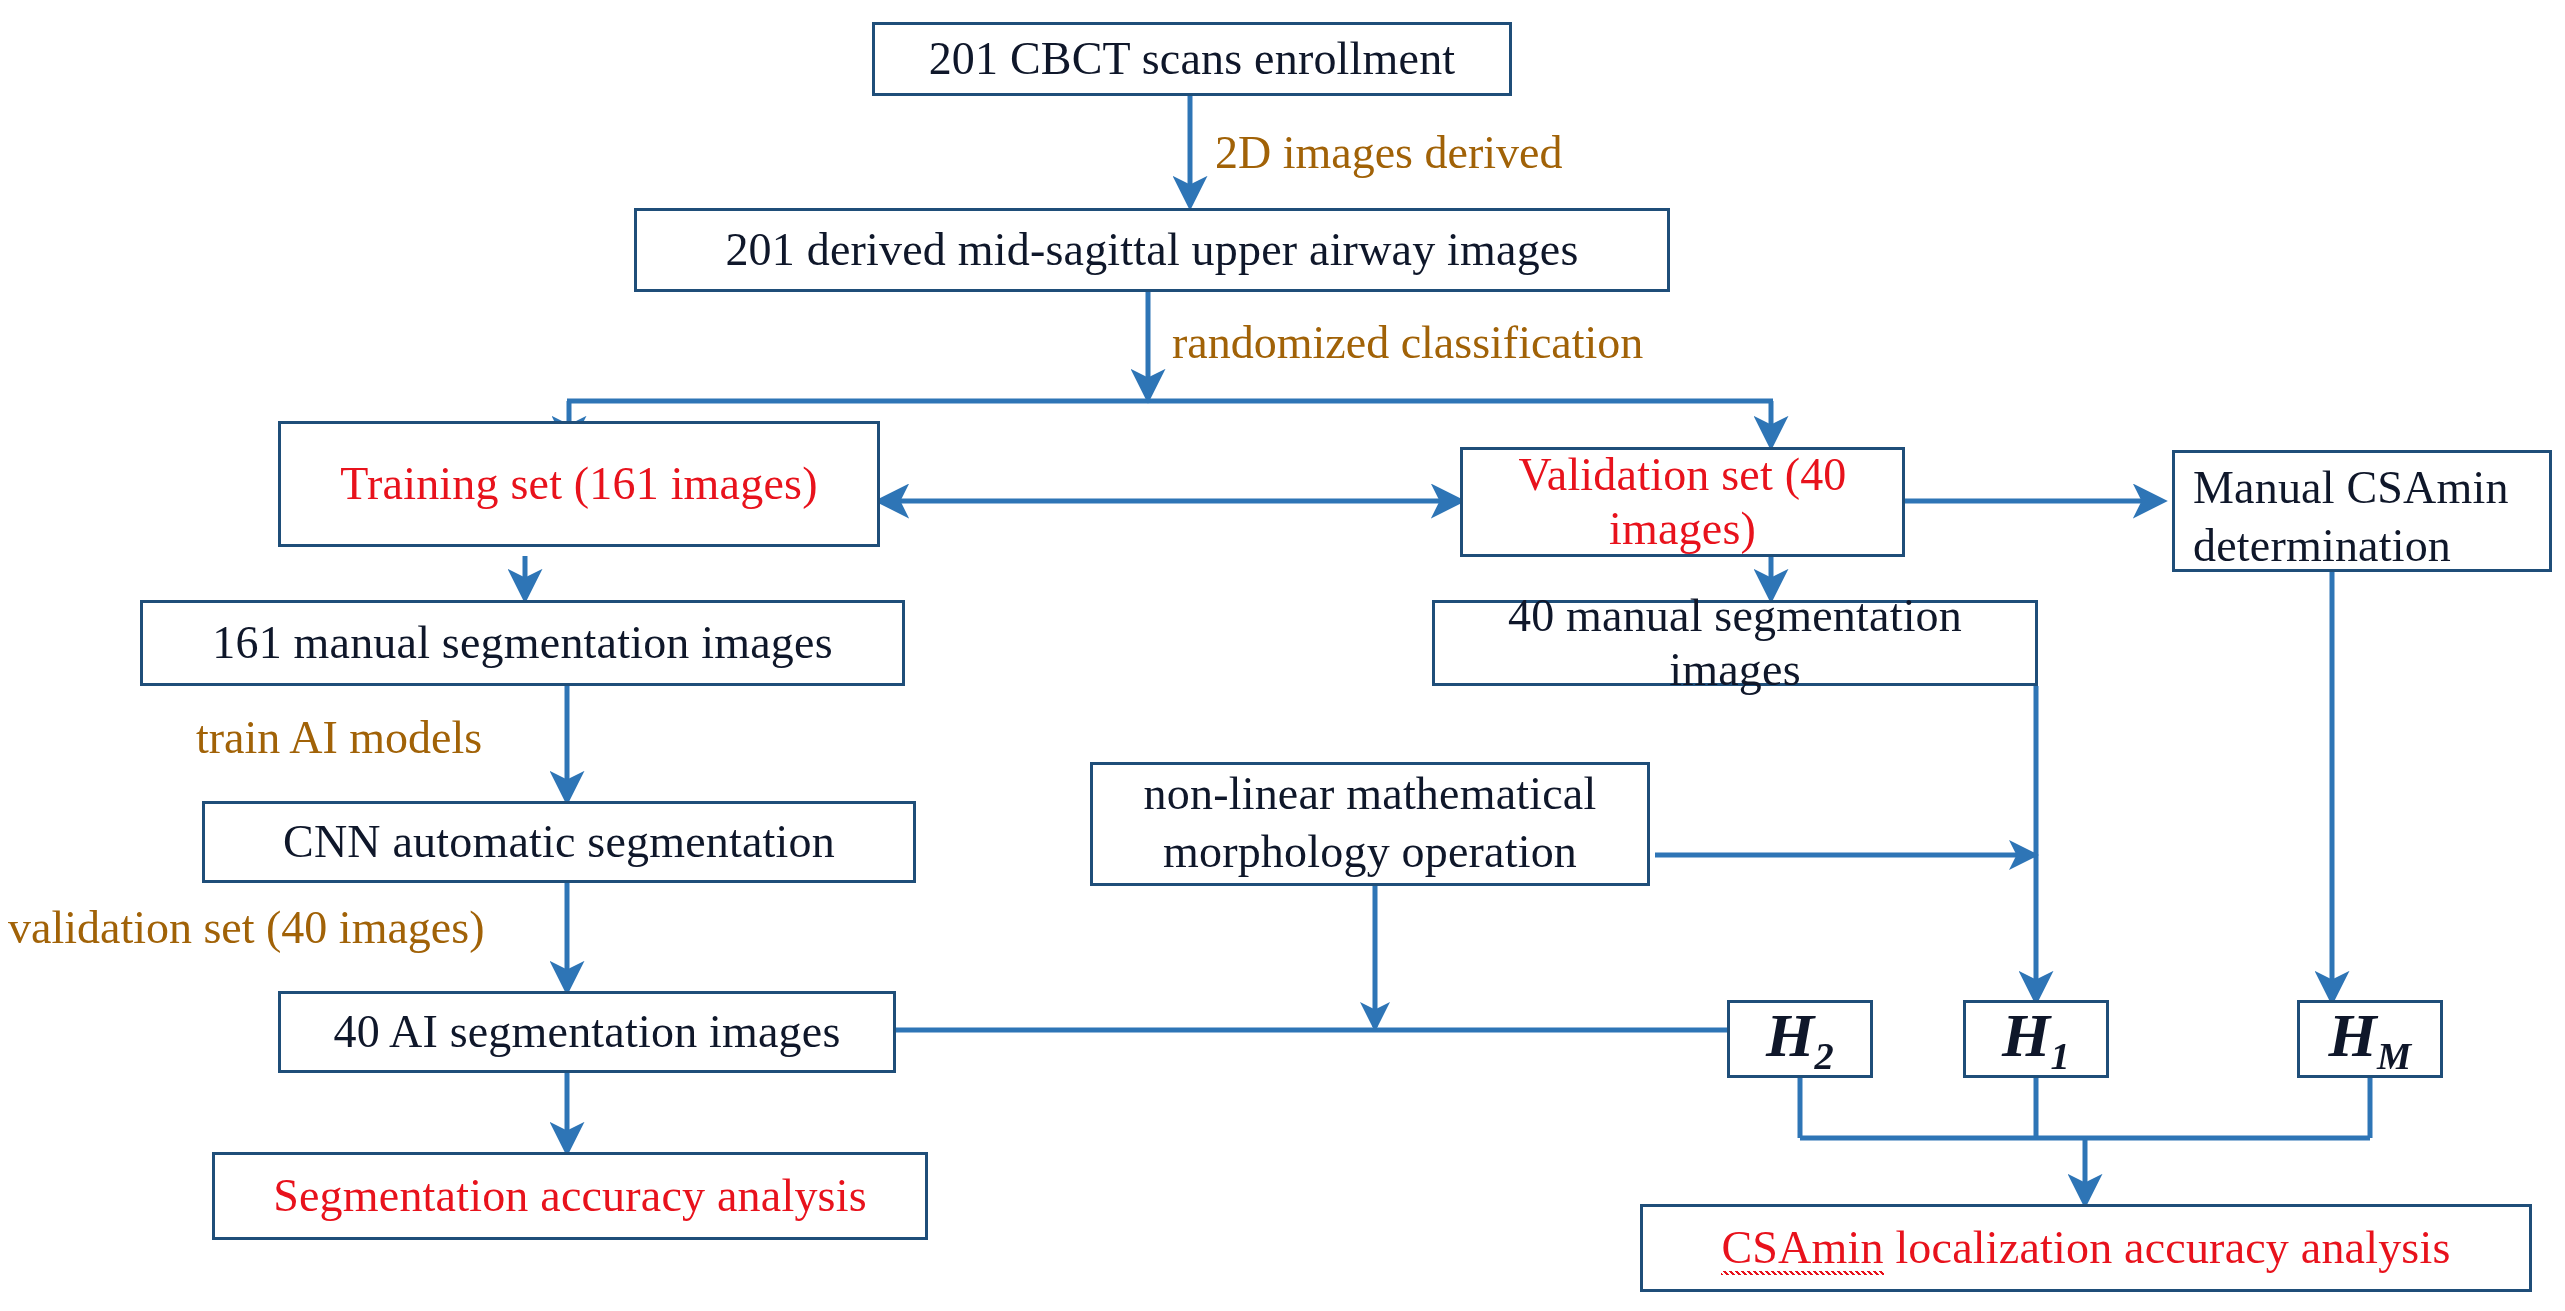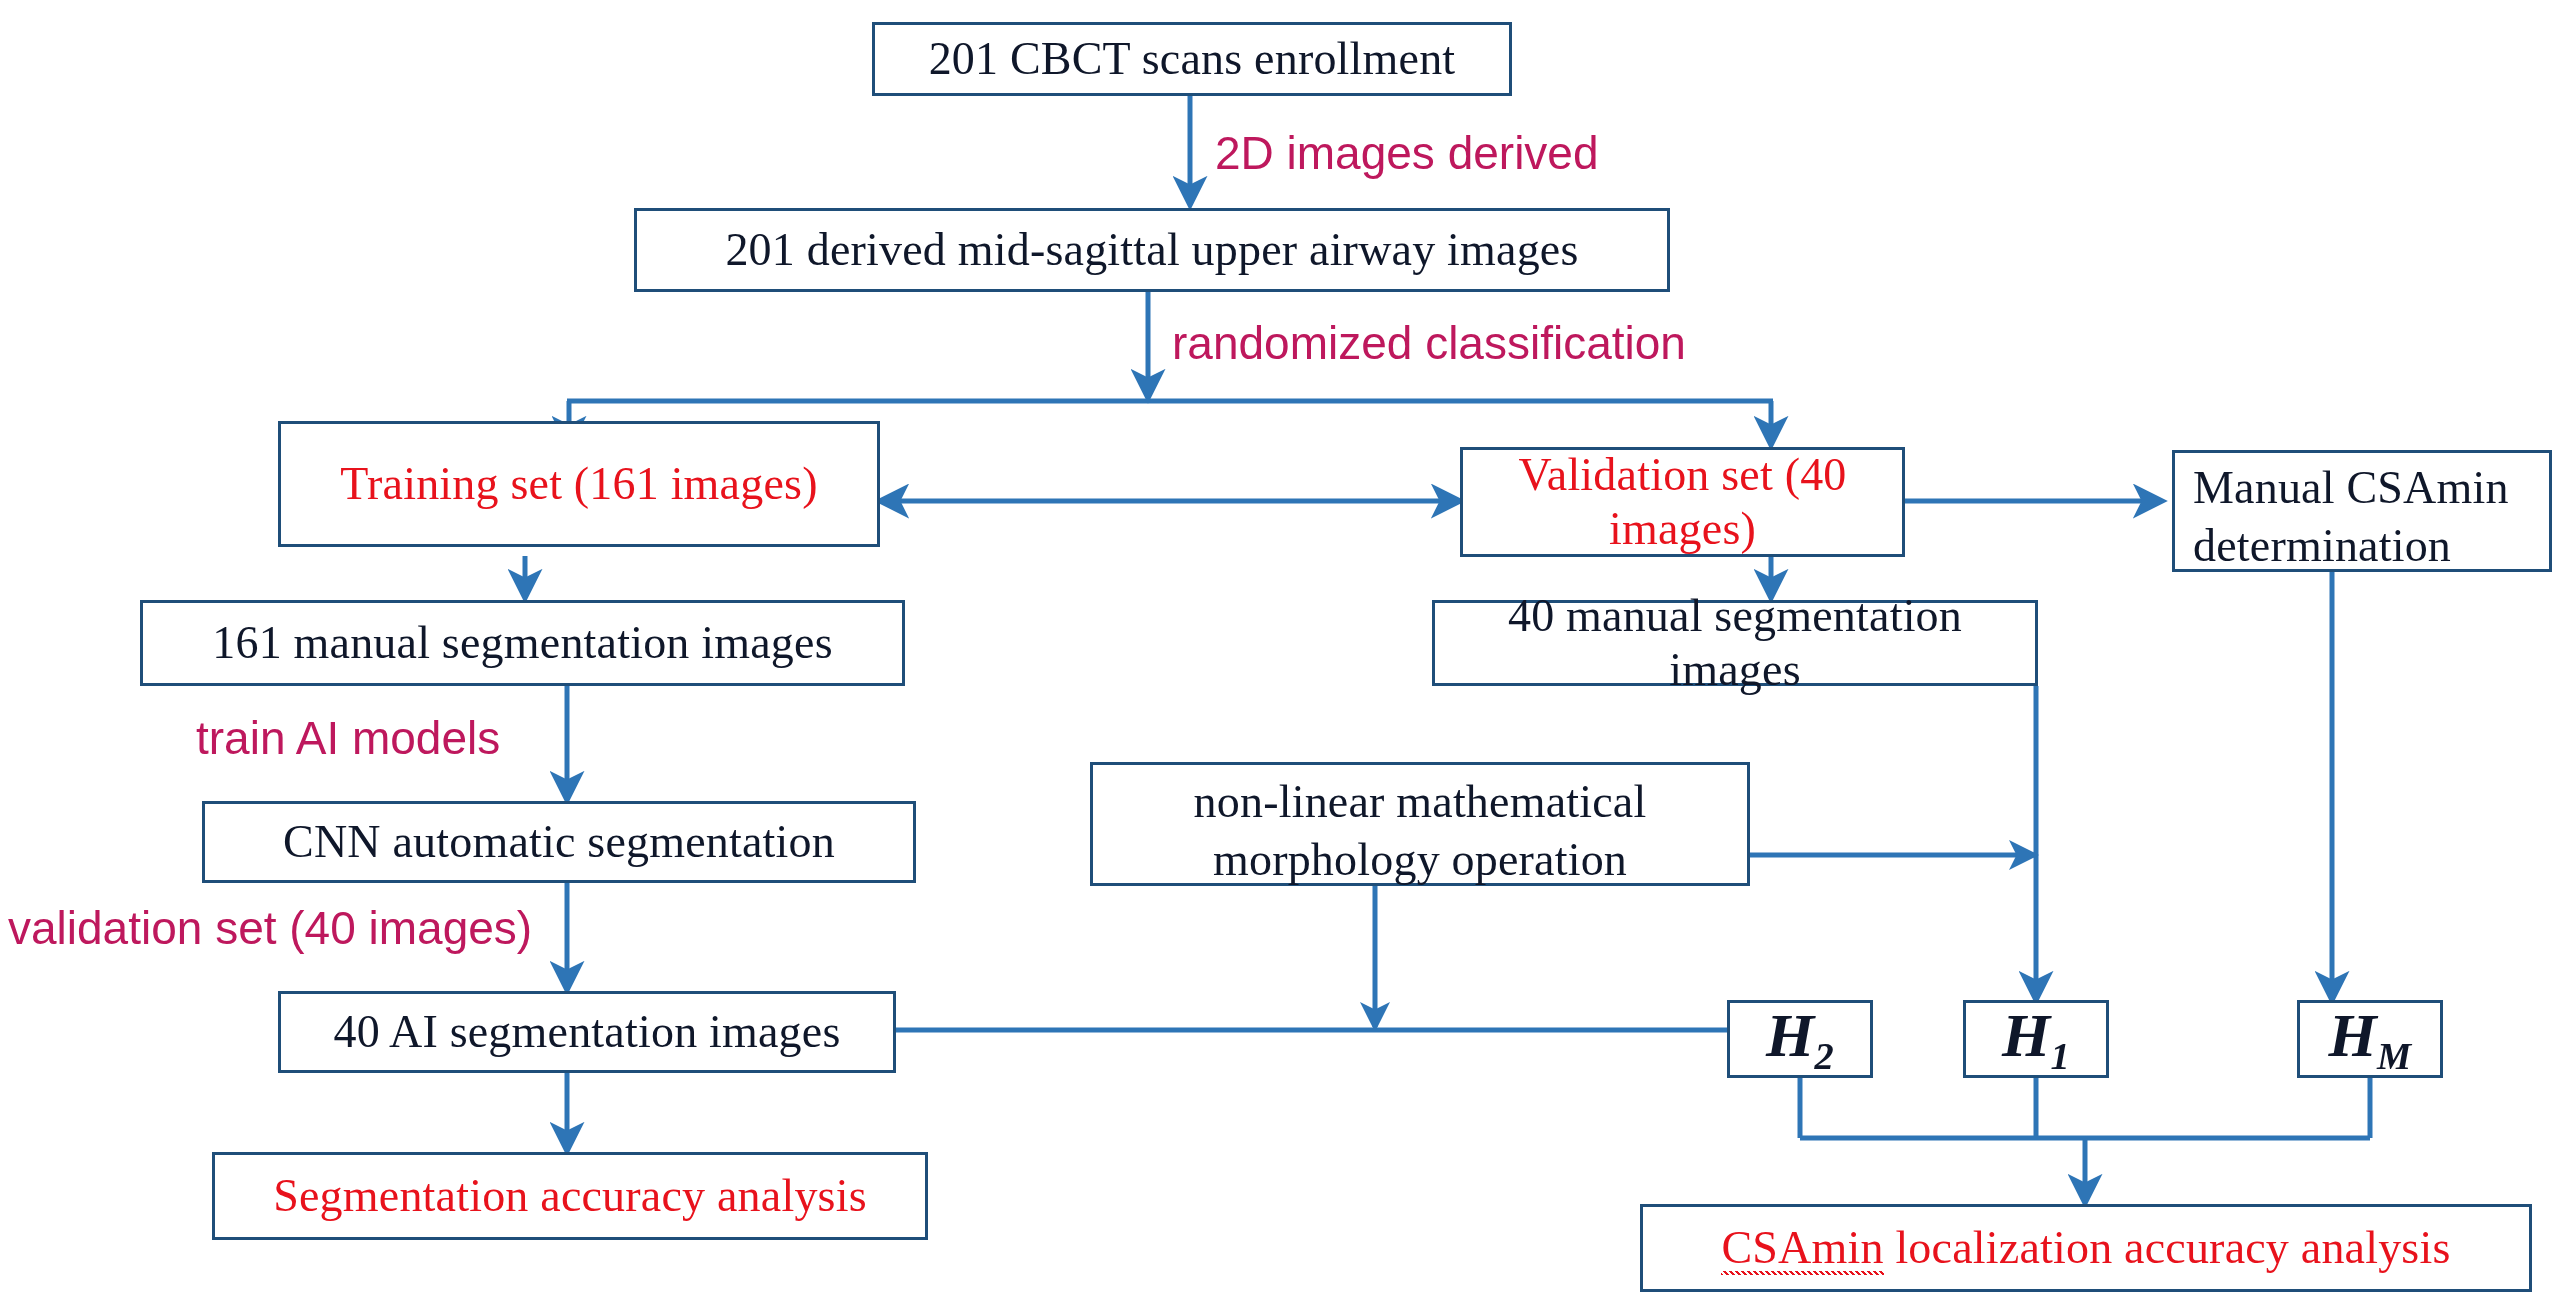--- a/index.html
+++ b/index.html
@@ -49,22 +49,22 @@
     font-size: 62px;
     font-weight: bold;
   }
   .h-node .sub {
     font-size: 0.62em;
     vertical-align: sub;
     font-style: italic;
   }
   .edge-label {
     position: absolute;
-    color: #be185d;
-    font-family: Liberation Sans, sans-serif;
+    color: #a16207;
+    font-family: Liberation Serif, serif;
     font-size: 46px;
     white-space: nowrap;
     line-height: 1.1;
   }
   .spell-underline {
     text-decoration: none;
     background-image:
       repeating-linear-gradient(
         45deg,
         #E8121C 0px, #E8121C 2px,
@@ -163,21 +163,21 @@
   </div>
 
   <div class="node-box" style="left:1432px; top:600px; width:606px; height:86px;">
     <span class="node-label">40 manual segmentation images</span>
   </div>
 
   <div class="node-box" style="left:202px; top:801px; width:714px; height:82px;">
     <span class="node-label">CNN automatic segmentation</span>
   </div>
 
-  <div class="node-box two-line" style="left:1090px; top:762px; width:660px; height:124px; display:block; padding-top:8px;">
+  <div class="node-box two-line" style="left:1090px; top:762px; width:560px; height:124px; display:block; ">
     <span class="node-label">non-linear mathematical</span>
     <span class="node-label">morphology operation</span>
   </div>
 
   <div class="node-box" style="left:278px; top:991px; width:618px; height:82px;">
     <span class="node-label">40 AI segmentation images</span>
   </div>
 
   <div class="node-box red-text" style="left:212px; top:1152px; width:716px; height:88px;">
     <span class="node-label">Segmentation accuracy analysis</span>

